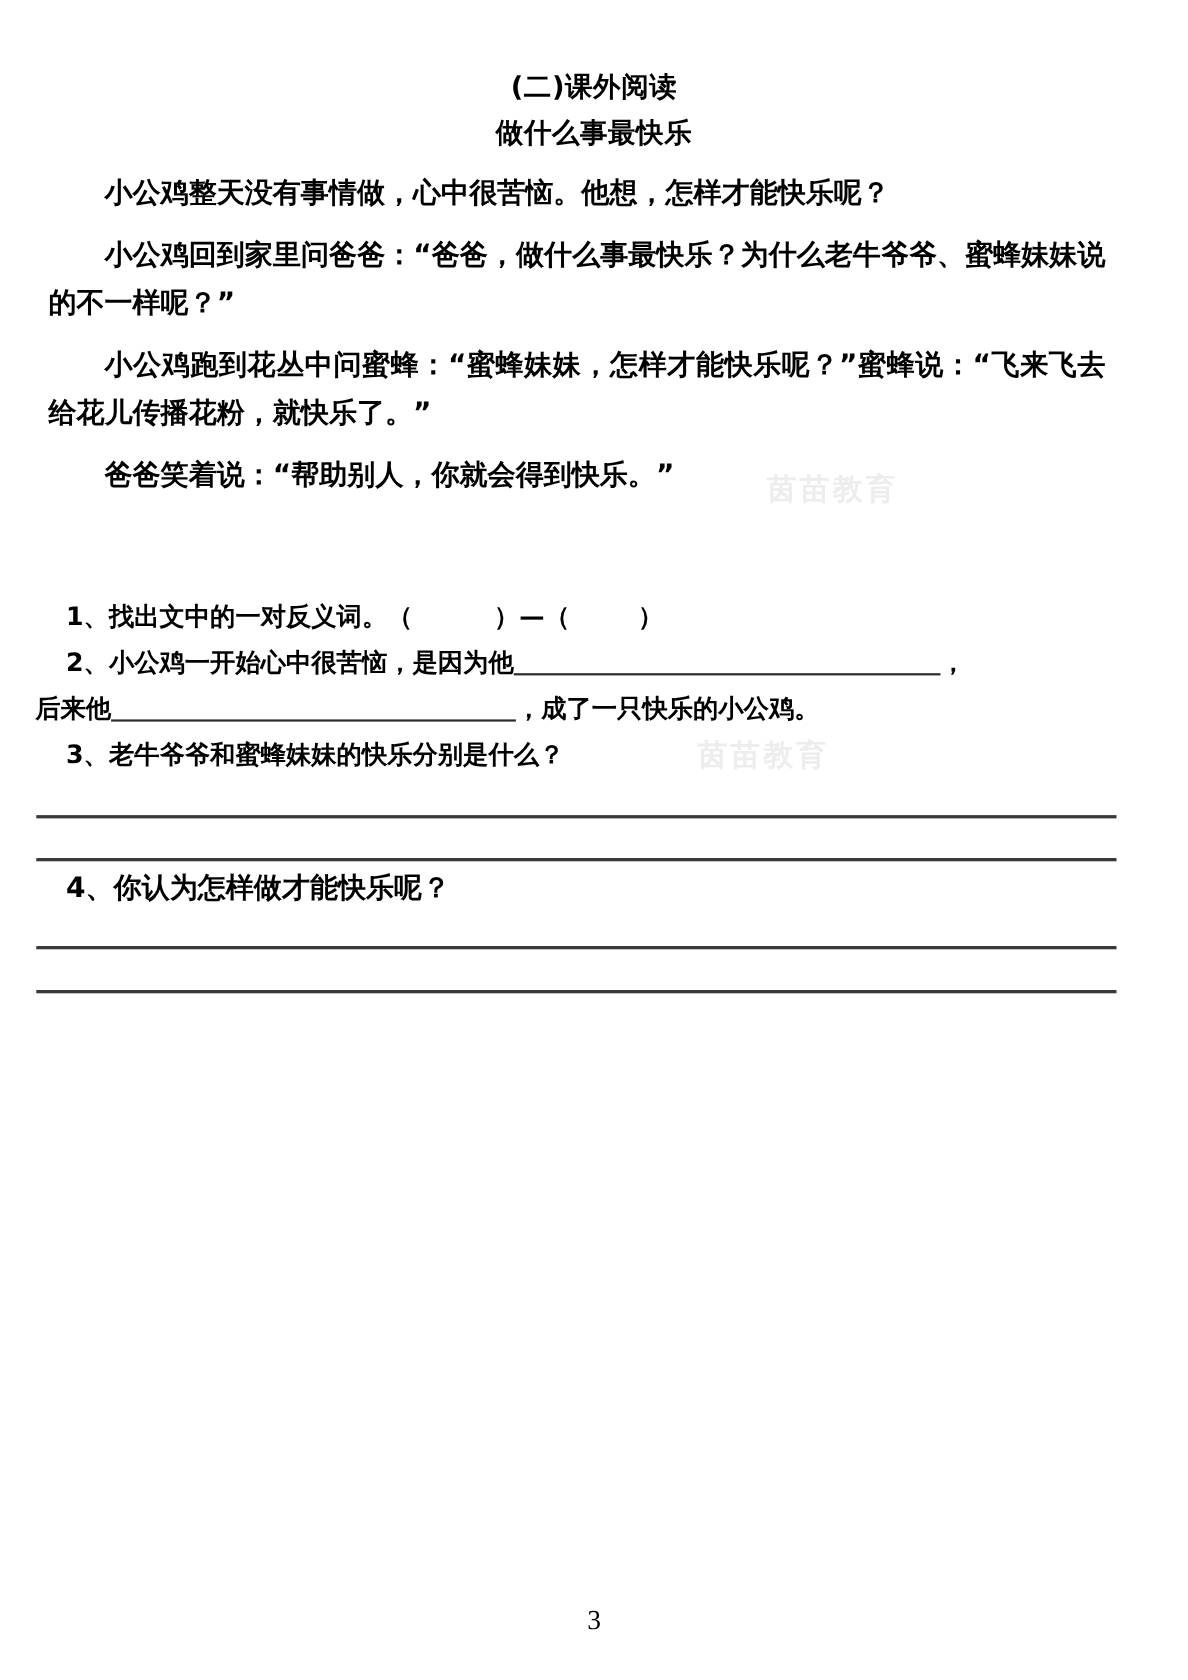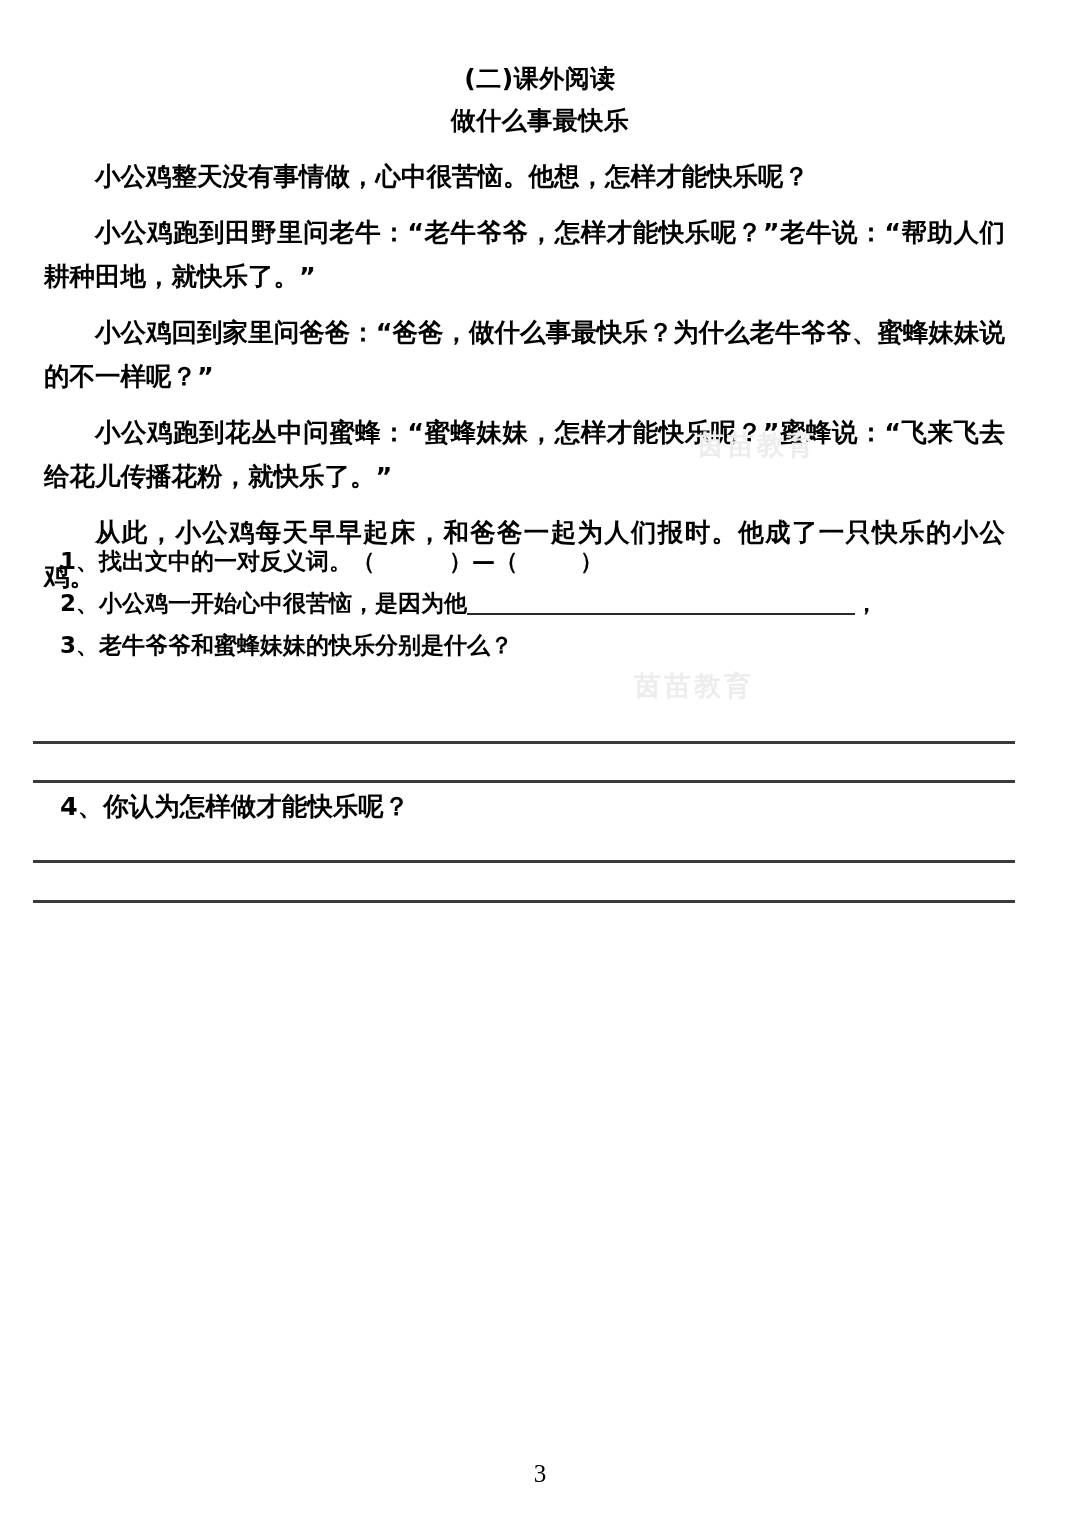--- a/index.html
+++ b/index.html
@@ -128,36 +128,38 @@
 </head>
 <body>
 
 <div class="page">
 
   <div class="heading" id="heading-section">(二)课外阅读</div>
   <div class="heading" id="heading-title">做什么事最快乐</div>
 
   <div class="body-block">
     <p class="para">小公鸡整天没有事情做，心中很苦恼。他想，怎样才能快乐呢？</p>
-    <p class="para">小公鸡跑到田野里问老牛：“老牛爷爷，怎样才能快乐呢？”老牛说：“帮助人们耕种田地，就快乐了。”</p>
     <p class="para">小公鸡回到家里问爸爸：“爸爸，做什么事最快乐？为什么老牛爷爷、蜜蜂妹妹说的不一样呢？”</p>
     <p class="para">小公鸡跑到花丛中问蜜蜂：“蜜蜂妹妹，怎样才能快乐呢？”蜜蜂说：“飞来飞去给花儿传播花粉，就快乐了。”</p>
-    <p class="para">从此，小公鸡每天早早起床，和爸爸一起为人们报时。他成了一只快乐的小公鸡。</p>
+    <p class="para">爸爸笑着说：“帮助别人，你就会得到快乐。”</p>
   </div>
 
   <div class="questions">
 
     <div class="q-line q-indent">
       <span>1、</span><span>找出文中的一对反义词。</span><span>（</span><span class="gap-sm"></span><span>）</span><span>—</span><span>（</span><span class="gap-xs"></span><span>）</span>
     </div>
 
     <div class="q-line q-indent">
       <span>2、</span><span>小公鸡一开始心中很苦恼，是因为他</span><span class="blank blank-a"></span><span>，</span>
     </div>
 
+    <div class="q-line">
+      <span>后来他</span><span class="blank blank-b"></span><span>，成了一只快乐的小公鸡。</span>
+    </div>
 
     <div class="q-line q-indent">
       <span>3、</span><span>老牛爷爷和蜜蜂妹妹的快乐分别是什么？</span>
     </div>
 
   </div>
 
   <div class="rule" id="rule-q3-1"></div>
   <div class="rule" id="rule-q3-2"></div>
 

